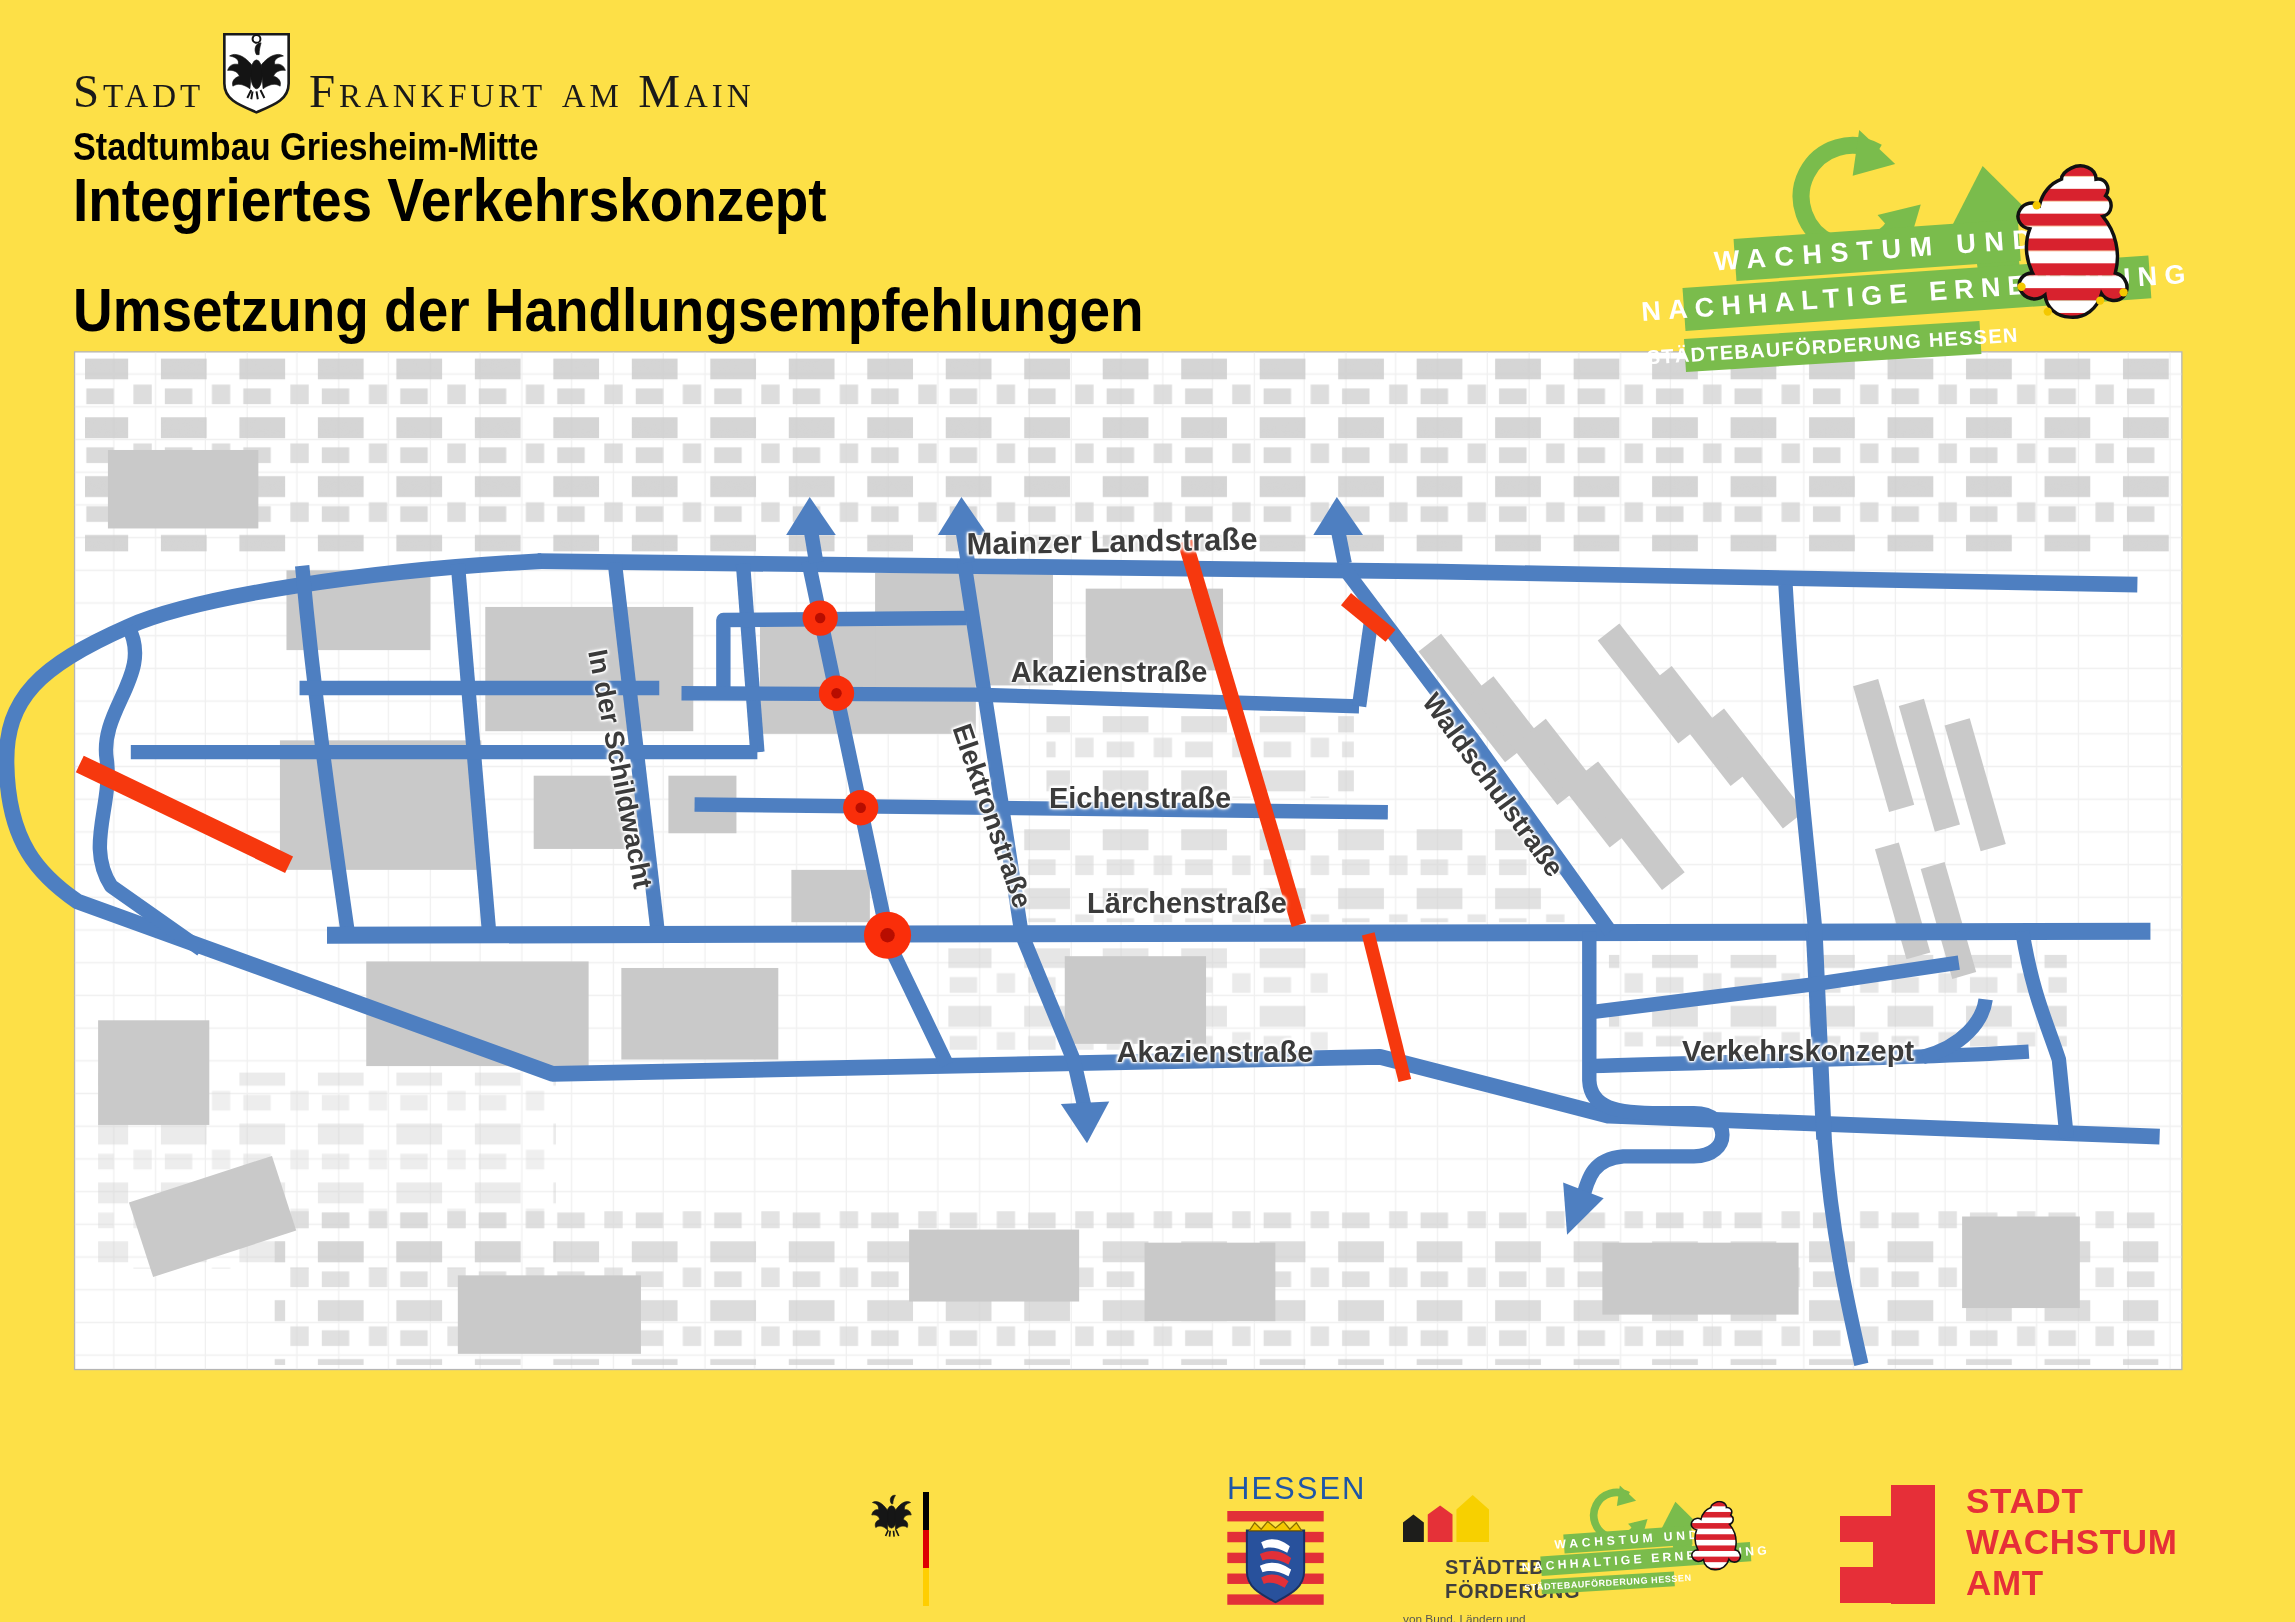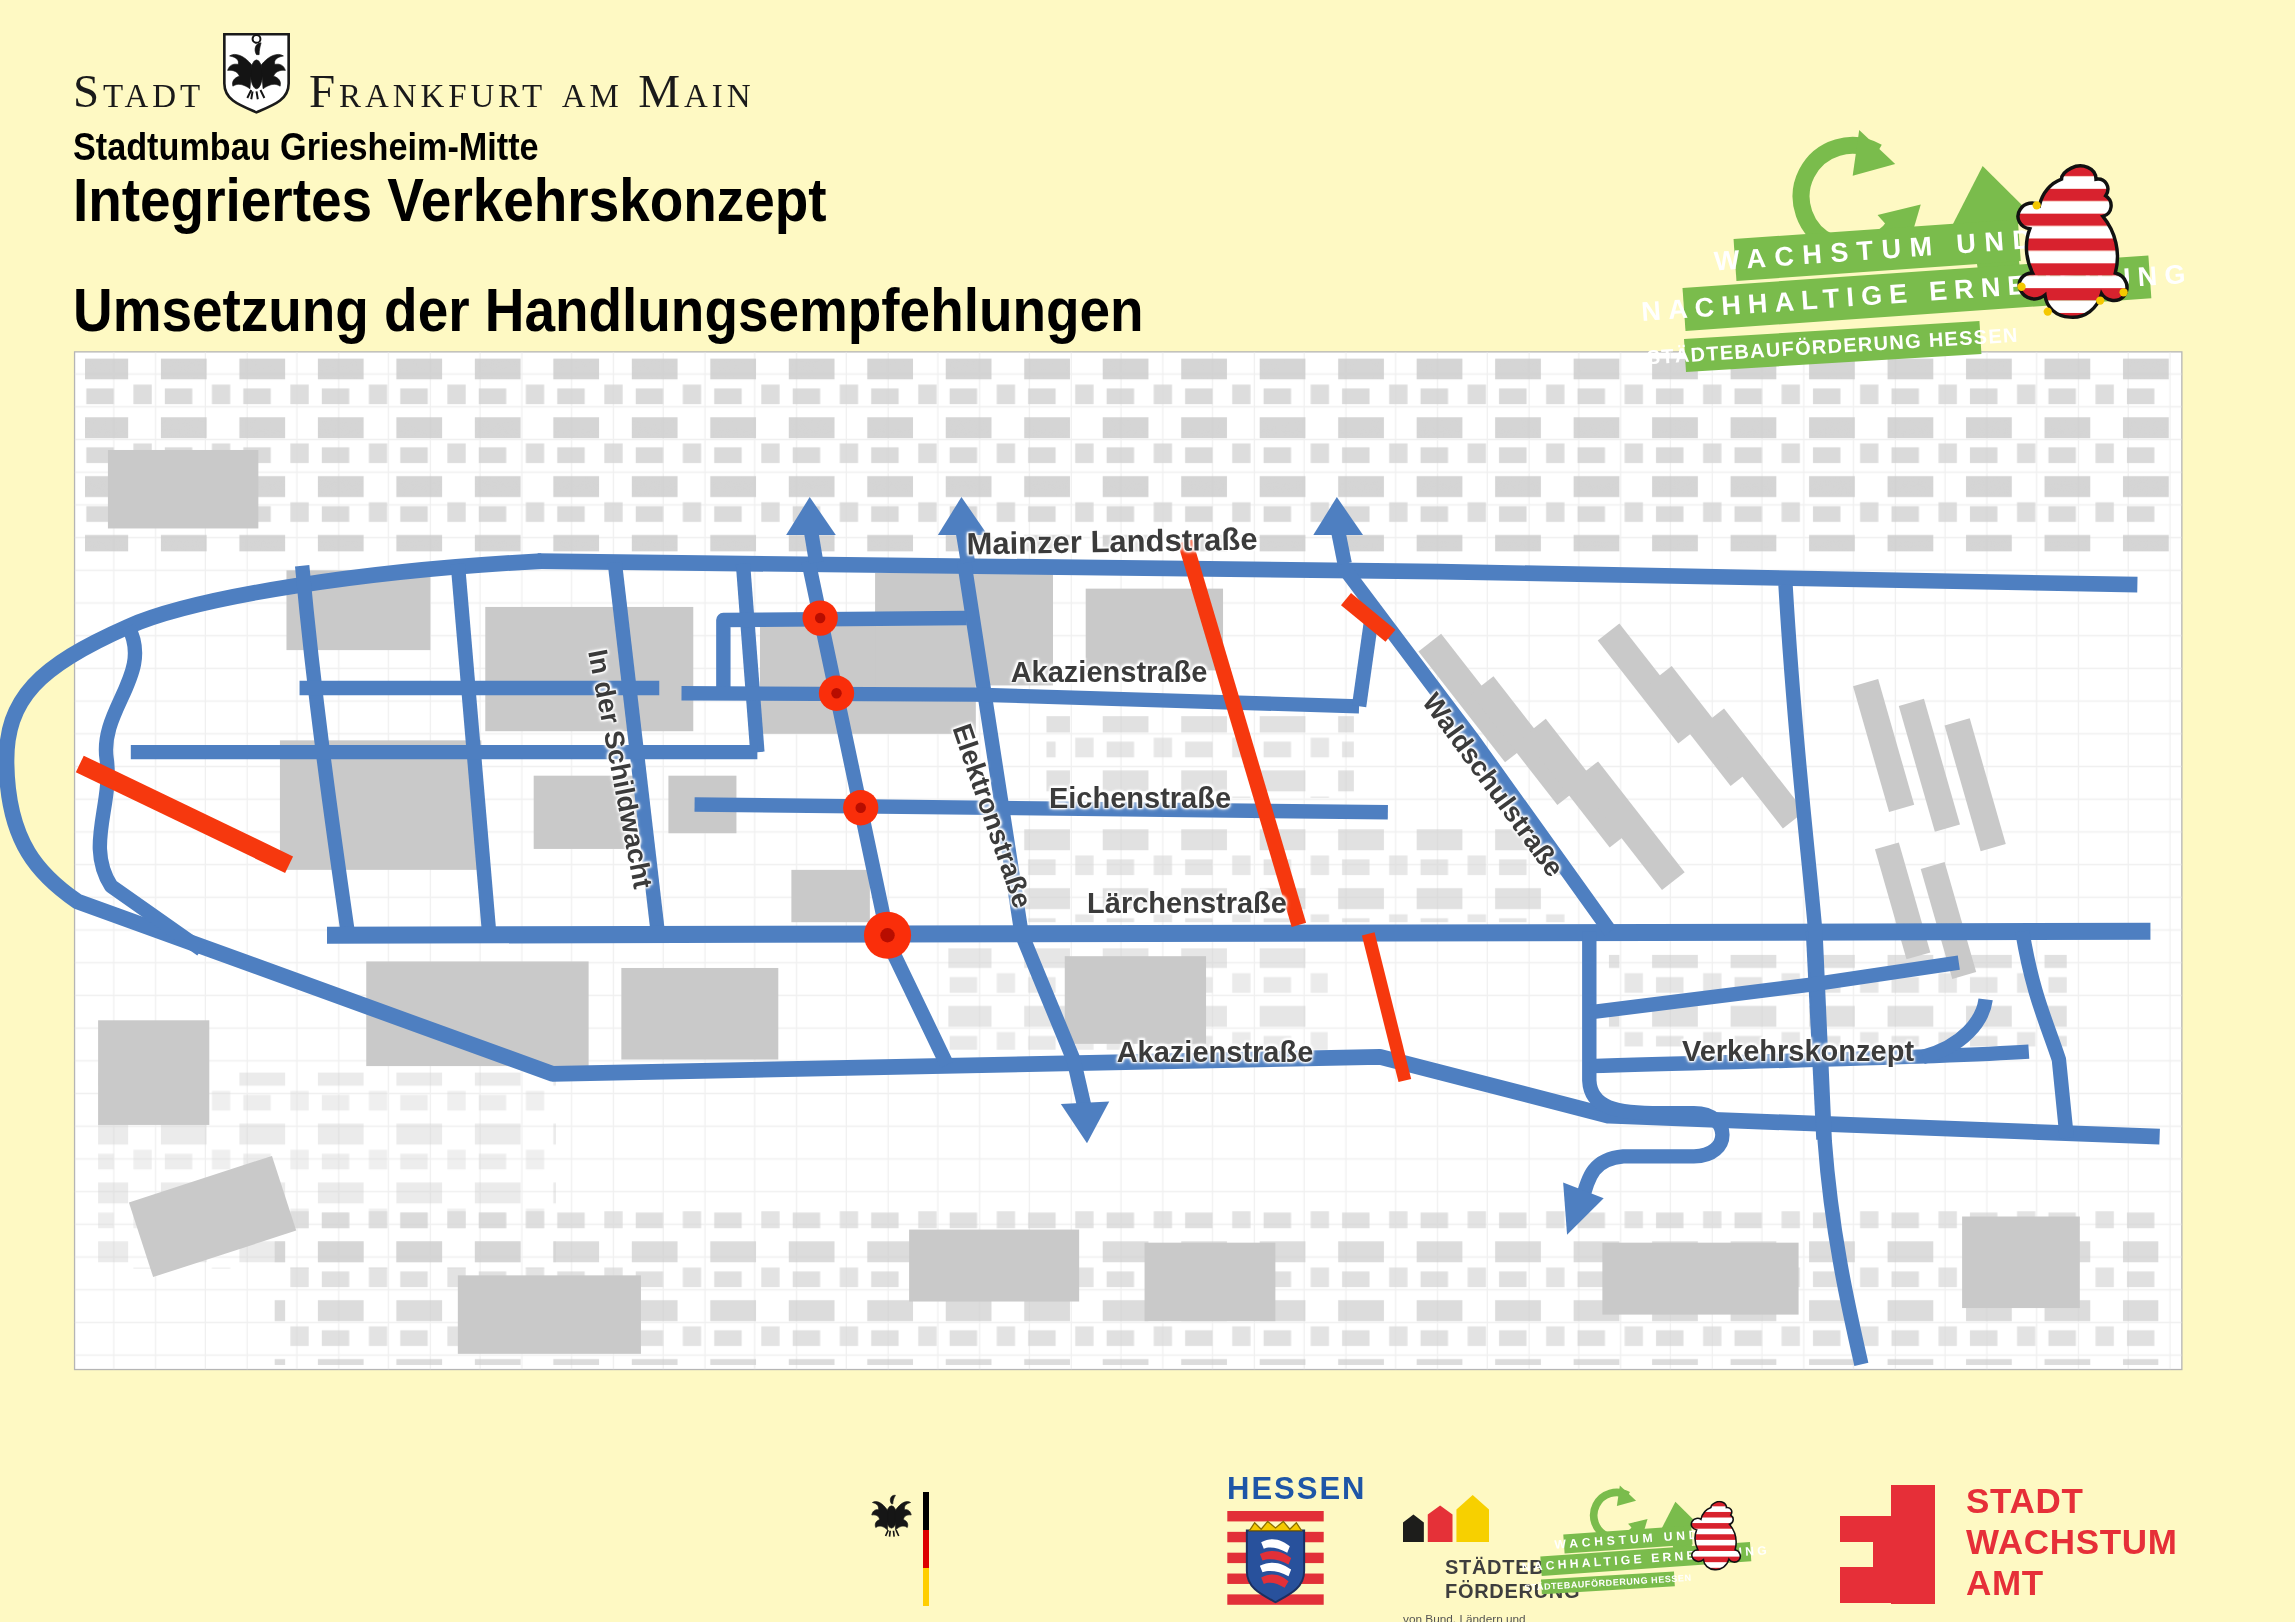--- a/index.html
+++ b/index.html
@@ -1,16 +1,16 @@
 <!DOCTYPE html>
 <html style="--road: #4e7fc1; --hl: #f6380e; --bld: #c9c9c9; --maplabel: #3b3b3b; --green: #7abc4c;font-size:10.5px"><head>
 <meta charset="utf-8">
 <style>
   html,body{margin:0;padding:0;background:#fff;}
-  .page{position:relative;width:2295px;height:1622px;background:#fef9c3;overflow:hidden;
+  .page{position:relative;width:2295px;height:1622px;background:#fde047;overflow:hidden;
         font-family:"Liberation Sans",sans-serif;}
   .abs{position:absolute;}
 
   
   :root{--road:#4e7fc1;--hl:#f6380e;--bld:#c9c9c9;--maplabel:#3b3b3b;--green:#7abc4c;
         --stpared:#e62f38;--hesblue:#1f56a7;}
 
   
   .citylogo{left:73px;top:33px;height:82px;display:flex;align-items:flex-end;
             font-family:"Liberation Serif",serif;color:#1a1a1a;}
@@ -38,21 +38,21 @@
   .street-label{position:absolute;font-weight:bold;color:var(--maplabel);white-space:nowrap;z-index:5;
      text-shadow:1.3px 1.3px 2px #fff,-1.3px -1.3px 2px #fff,1.3px -1.3px 2px #fff,-1.3px 1.3px 2px #fff,0 0 5.2px #fff;}
   .road{stroke:var(--road);fill:none;}
   .ahead{fill:var(--road);stroke:none;}
   .redline{stroke:var(--hl);fill:none;}
   .bld{fill:var(--bld);stroke:none;}
 
   
   .minitext{font-size:18.3px;line-height:23px;color:#222;}
   .flagbar span{display:block;width:6.5px;height:38px;}
-  .hessentitle{font-size:31px;font-weight:bold;color:var(--hesblue);letter-spacing:2px;}
+  .hessentitle{font-size:31px;font-weight:normal;color:var(--hesblue);letter-spacing:2px;}
   .fund-t{font-size:20px;font-weight:bold;color:#3e3e3e;letter-spacing:0.7px;line-height:24px;margin-left:42px;}
   .fund-s{font-size:11.8px;color:#555;line-height:15.7px;margin-top:9.2px;}
   .stpa-t{font-size:35px;font-weight:bold;color:var(--stpared);line-height:41px;letter-spacing:0.7px;}
   .stpa-s{font-size:18.3px;font-weight:bold;color:var(--stpared);letter-spacing:0.7px;margin-top:17px;}
 </style>
 </head>
 <body>
 
 <div class="page">
 

